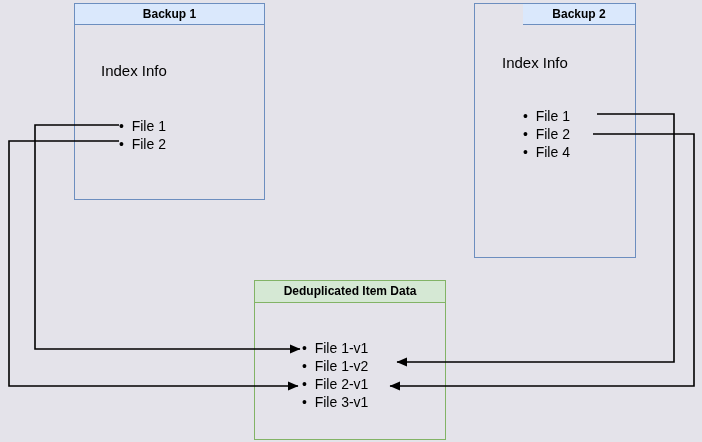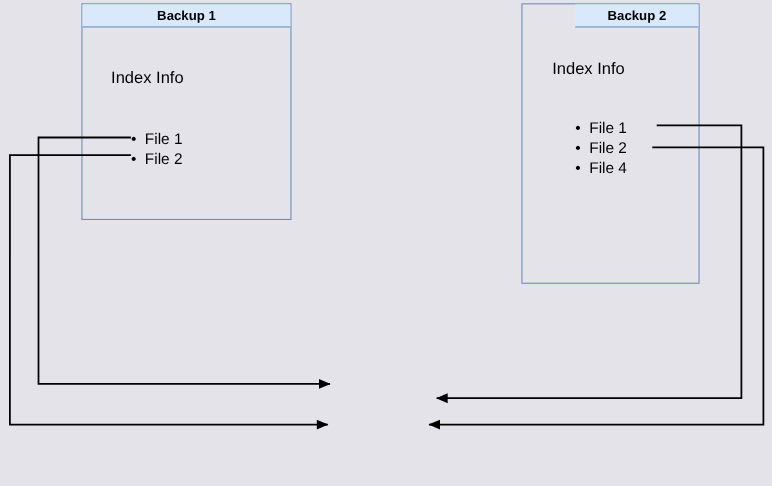--- a/index.html
+++ b/index.html
@@ -66,20 +66,29 @@
   <div class="box blue" id="backup2">
     <div class="box-header">Backup 2</div>
     <div class="body-label">Index Info</div>
     <ul class="file-list">
         <li>File 1</li>
         <li>File 2</li>
         <li>File 4</li>
       </ul>
   </div>
 
+  <div class="box green" id="dedup">
+    <div class="box-header">Deduplicated Item Data</div>
+    <ul class="file-list">
+        <li>File 1-v1</li>
+        <li>File 1-v2</li>
+        <li>File 2-v1</li>
+        <li>File 3-v1</li>
+      </ul>
+  </div>
 
   <svg class="arrows" viewBox="0 0 702 442" xmlns="http://www.w3.org/2000/svg">
     <defs>
       <marker id="arrowhead" markerUnits="userSpaceOnUse" markerWidth="12" markerHeight="10" refX="10.5" refY="5" orient="auto">
         <path d="M0.5,0.5 L11,5 L0.5,9.5 Z" fill="#000"></path>
       </marker>
     </defs>
   <polyline points="119,125 35,125 35,349 300,349" class="arrow" marker-end="url(#arrowhead)"></polyline>
       <polyline points="119,141 9,141 9,386 298,386" class="arrow" marker-end="url(#arrowhead)"></polyline>
       <polyline points="597,114 674,114 674,362 397,362" class="arrow" marker-end="url(#arrowhead)"></polyline>

